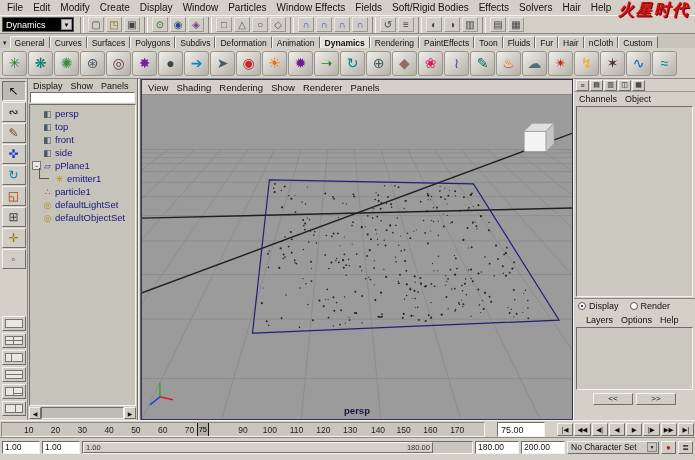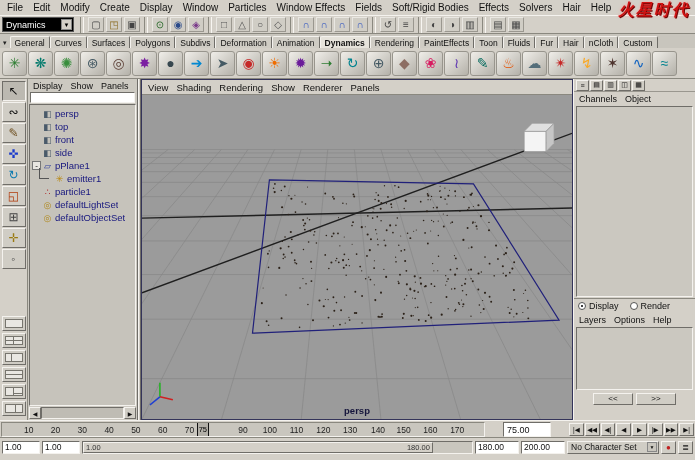--- a/index.html
+++ b/index.html
@@ -74,32 +74,32 @@
   
   .rightpanel { width:122px; flex:0 0 auto; display:flex; flex-direction:column; background:#d4d0c8; border-left:1px solid #f4f2ee; }
   .rp-toolbar { height:13px; display:flex; align-items:center; gap:1px; padding:0 2px; border-bottom:1px solid #9a978f; }
   .rp-tool { width:13px; height:11px; font-size:7px; display:flex; align-items:center; justify-content:center; border:1px solid; border-color:#f4f2ee #6f6d68 #6f6d68 #f4f2ee; background:#d0cdc5; }
   .cb-menus { height:13px; display:flex; align-items:center; font-size:9px; padding:0 1px; }
   .cb-area { flex:1; min-height:0; margin:1px 2px; background:#cbc8c0; border:1px solid; border-color:#6f6d68 #f4f2ee #f4f2ee #6f6d68; }
   .layer-section { flex:0 0 122px; display:flex; flex-direction:column; border-top:1px solid #8a887f; }
   .layer-radios { height:14px; display:flex; align-items:center; font-size:9px; gap:3px; padding:0 4px; }
   .radio { width:8px; height:8px; flex:0 0 auto; border-radius:50%; border:1px solid #555; background:#fff; position:relative; }
   .radio.checked::after { content:""; position:absolute; inset:2px; background:#000; border-radius:50%; }
-  .layer-menus { height:13px; display:flex; align-items:center; font-size:9px; padding:0 1px; }
+  .layer-menus { height:13px; display:flex; align-items:center; font-size:9px; padding:0 8px; }
   .layer-list { flex:1; margin:1px 2px; background:#cbc8c0; border:1px solid; border-color:#6f6d68 #f4f2ee #f4f2ee #6f6d68; }
   .layer-nav { height:15px; display:flex; align-items:center; justify-content:center; gap:3px; }
   .nav-btn { width:40px; height:12px; font-size:8px; display:flex; align-items:center; justify-content:center; border:1px solid; border-color:#f4f2ee #6f6d68 #6f6d68 #f4f2ee; background:#d0cdc5; }
   .rp-bottom { height:14px; }
 
   
   .timeline { height:17px; flex:0 0 auto; display:flex; align-items:stretch; border-top:1px solid #f4f2ee; background:#d4d0c8; padding:1px 1px 0; }
   .tl-ticks { position:relative; width:484px; flex:0 0 auto; background:#c9c6be; border:1px solid; border-color:#8a887f #f4f2ee #f4f2ee #8a887f; overflow:hidden; }
   .tick { position:absolute; top:2px; transform:translateX(-50%); font-size:8.5px; color:#222; }
   .tl-marker { position:absolute; top:0; bottom:0; width:12px; background:#b2afa7; border-left:1px solid #111; border-right:1px solid #111; display:flex; align-items:center; justify-content:center; font-size:7.5px; color:#000;text-align:center; }
-  .tl-field { width:48px; flex:0 0 auto; margin:0 18px; background:#fff; border:1px solid; border-color:#6f6d68 #f4f2ee #f4f2ee #6f6d68; font-size:9px; display:flex; align-items:center; padding:0 3px; }
+  .tl-field { width:48px; flex:0 0 auto; margin:0 12px; background:#fff; border:1px solid; border-color:#6f6d68 #f4f2ee #f4f2ee #6f6d68; font-size:9px; display:flex; align-items:center; padding:0 3px; }
   .transport { flex:1; display:flex; align-items:center; gap:1px; }
   .tr-btn { flex:1; height:13px; font-size:6.5px; display:flex; align-items:center; justify-content:center; border:1px solid; border-color:#f4f2ee #6f6d68 #6f6d68 #f4f2ee; background:#d0cdc5; white-space:nowrap; }
 
   
   .rangebar { height:19px; flex:0 0 auto; display:flex; align-items:center; gap:2px; padding:0 2px; border-top:1px solid #8a887f; }
   .rs-field { width:38px; height:13px; flex:0 0 auto; background:#fff; border:1px solid; border-color:#6f6d68 #f4f2ee #f4f2ee #6f6d68; font-size:8.5px; display:flex; align-items:center; padding:0 2px; }
   .rs-field.wide { width:44px; }
   .rs-slider { flex:1; height:13px; position:relative; background:#c9c6be; border:1px solid; border-color:#6f6d68 #f4f2ee #f4f2ee #6f6d68; }
   .rs-bar { position:absolute; top:0; bottom:0; background:#d4d0c8; border:1px solid; border-color:#f4f2ee #6f6d68 #6f6d68 #f4f2ee; display:flex; align-items:center; justify-content:space-between; font-size:7.5px; color:#333; padding:0 2px; overflow:hidden; }
   .charset { width:92px; height:13px; flex:0 0 auto; display:flex; align-items:center; justify-content:space-between; font-size:8.5px; border:1px solid; border-color:#f4f2ee #6f6d68 #6f6d68 #f4f2ee; background:#d0cdc5; padding:0 1px 0 3px; white-space:nowrap; }

